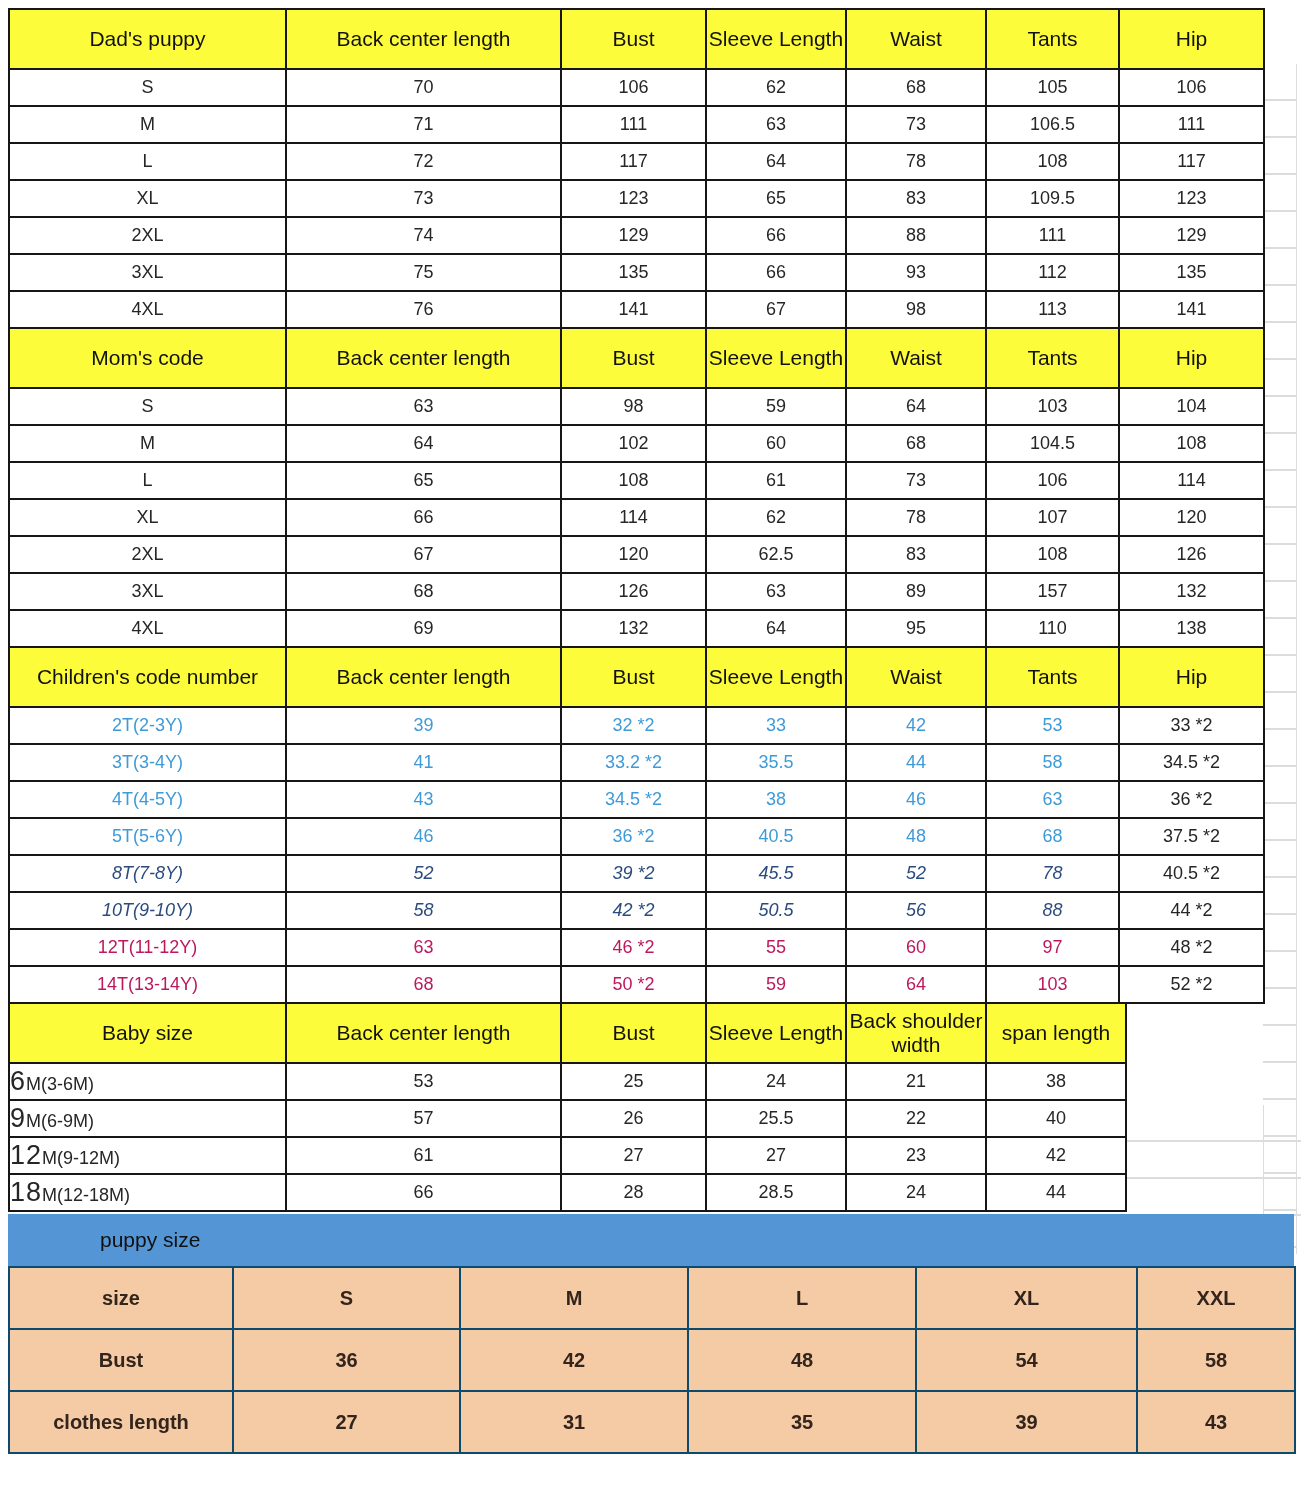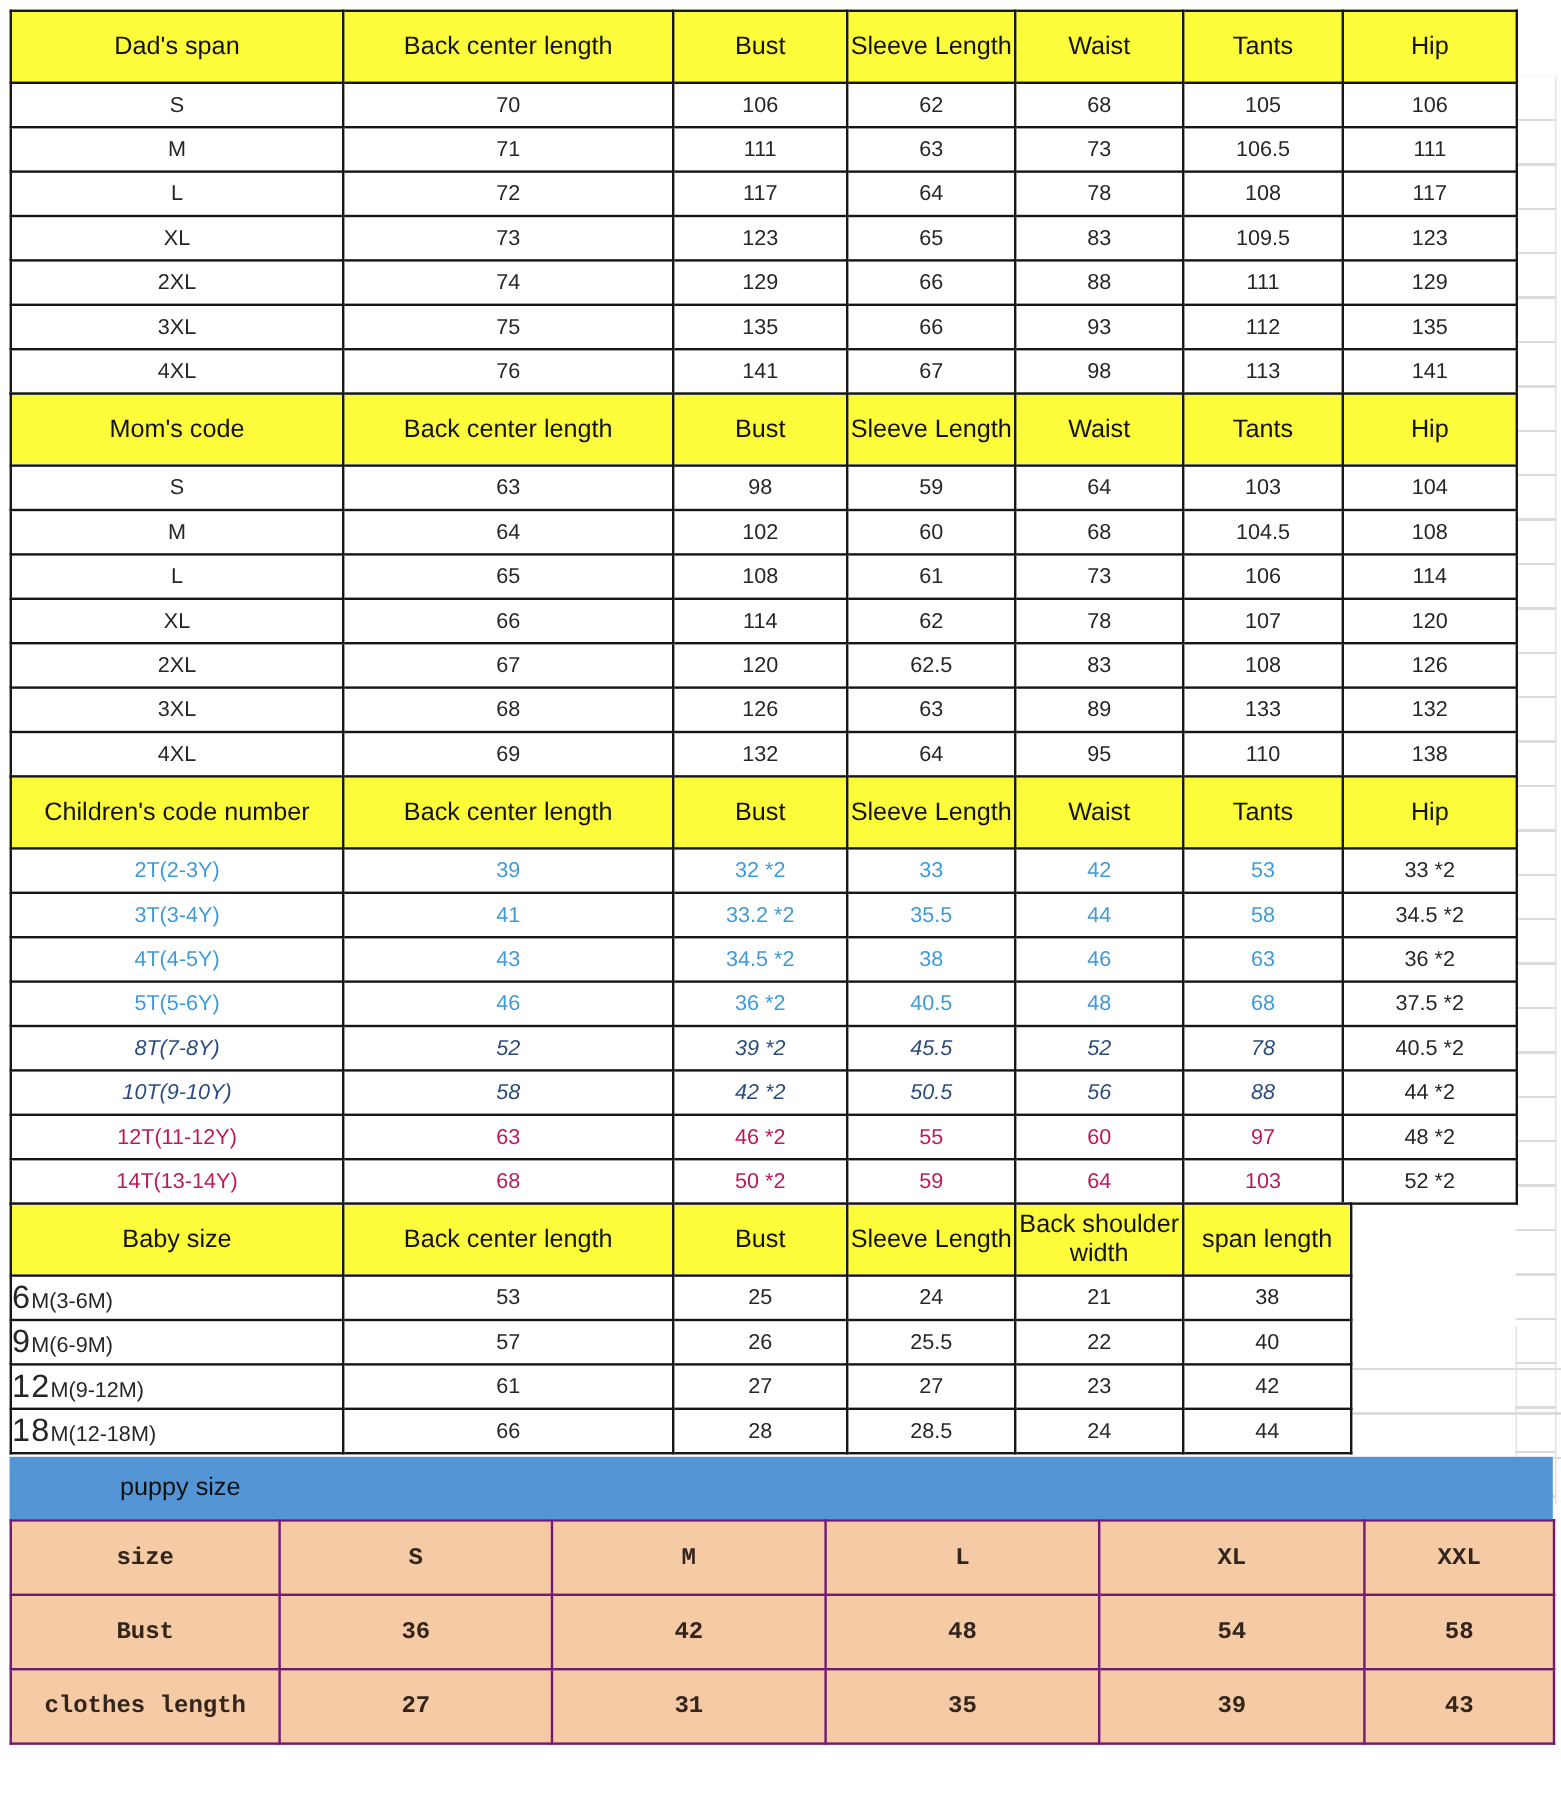--- a/index.html
+++ b/index.html
@@ -36,21 +36,21 @@
   .puppy-band{
     width:1286px;height:52px;margin-top:2px;background:#5496d5;
     display:flex;align-items:center;box-sizing:border-box;
   }
   .puppy-band span{margin-left:92px;font-size:21px;color:#101010;}
   table.puppy-table{
     border-collapse:collapse;table-layout:fixed;width:1286px;
     background:#f5cba6;text-align:center;
     font-size:20px;font-weight:600;color:#33241c;
   }
-  table.puppy-table td{border:2px solid #701a75;height:60px;padding:0;font-family:Liberation Mono, monospace;}
+  table.puppy-table td{border:2px solid #0c4a6e;height:60px;padding:0;}
 
   
   .grid-strip{
     position:absolute;
     background:repeating-linear-gradient(to bottom,
       rgba(0,0,0,0) 0px, rgba(0,0,0,0) 35px, #dcdcdc 35px, #dcdcdc 37px);
   }
   .grid-strip-right{left:1263px;top:64px;width:33px;height:1190px;border-right:1px solid #dcdcdc;}
   .grid-strip-baby{left:1125px;top:1105px;width:176px;height:146px;}
   .vline-baby{position:absolute;left:1263px;top:1105px;width:1px;height:146px;background:#dcdcdc;}
@@ -70,21 +70,21 @@
         <col style="width:277px">
           <col style="width:275px">
           <col style="width:145px">
         <col style="width:140px">
           <col style="width:140px">
           <col style="width:133px">
           <col style="width:145px">
       </colgroup>
       <thead>
           <tr>
-            <th>Dad's span</th>
+            <th>Dad's puppy</th>
             <th>Back center length</th>
             <th>Bust</th>
             <th>Sleeve Length</th>
             <th>Waist</th>
             <th>Tants</th>
             <th>Hip</th>
           </tr>
         </thead>
         <tbody>
           <tr>
@@ -219,21 +219,21 @@
             <td>83</td>
             <td>108</td>
             <td>126</td>
           </tr>
           <tr>
             <td>3XL</td>
             <td>68</td>
             <td>126</td>
             <td>63</td>
             <td>89</td>
-            <td>133</td>
+            <td>157</td>
             <td>132</td>
           </tr>
           <tr>
             <td>4XL</td>
             <td>69</td>
             <td>132</td>
             <td>64</td>
             <td>95</td>
             <td>110</td>
             <td>138</td>

